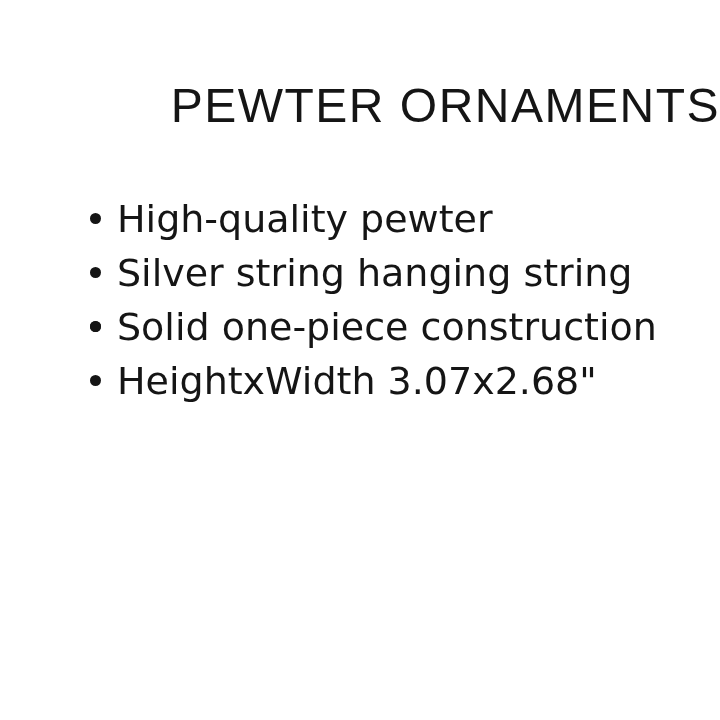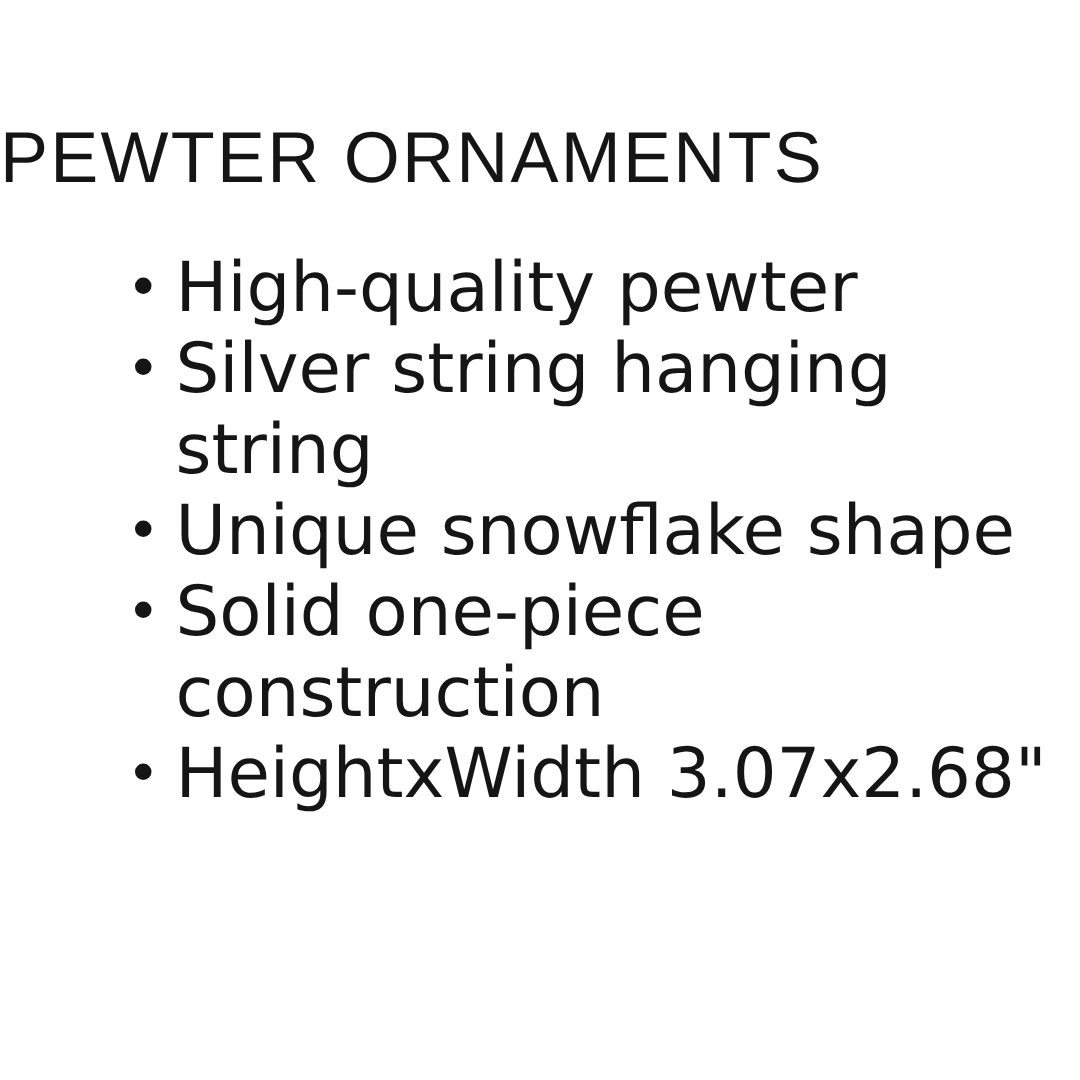--- a/index.html
+++ b/index.html
@@ -12,34 +12,34 @@
     background: #ffffff;
     overflow: hidden;
   }
   .card {
     width: 720px;
     height: 720px;
     position: relative;
   }
   .title {
     margin: 76px 0 0 0;
-    text-align: left;
+    text-align: right;
     font-family: "Liberation Sans", sans-serif;
     font-weight: 300;
     font-size: 48px;
     line-height: 60px;
     letter-spacing: 1.5px;
     color: #151515;
   }
   .feature-list {
     list-style: none;
-    margin: 28px 0 0 0;
+    margin: 56px 0 0 0;
     padding: 0 0 0 117px;
     font-family: "DejaVu Sans", "Liberation Sans", sans-serif;
-    font-size: 46px;
+    font-size: 38px;
     line-height: 54px;
     letter-spacing: 0px;
     color: #151515;
   }
   .feature-list li {
     position: relative;
   }
   .dot {
     position: absolute;
     left: -27px;
@@ -63,21 +63,20 @@
     <li>
       <span class="dot"></span>
       <span>High-quality pewter</span>
     </li>
     <li>
       <span class="dot"></span>
       <span>Silver string hanging string</span>
     </li>
     <li>
       <span class="dot"></span>
-      <span>Unique snowflake shape</span>
     </li>
     <li>
       <span class="dot"></span>
       <span>Solid one-piece construction</span>
     </li>
     <li>
       <span class="dot"></span>
       <span class="line">HeightxWidth 3.07x2.68"</span>
     </li>
   </ul>

